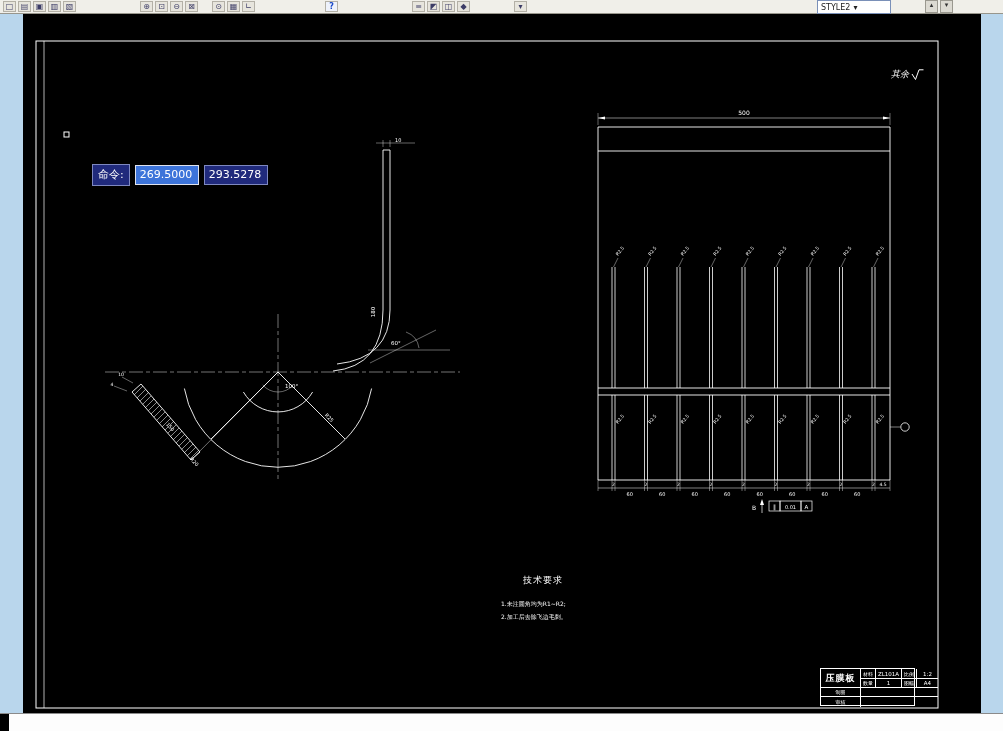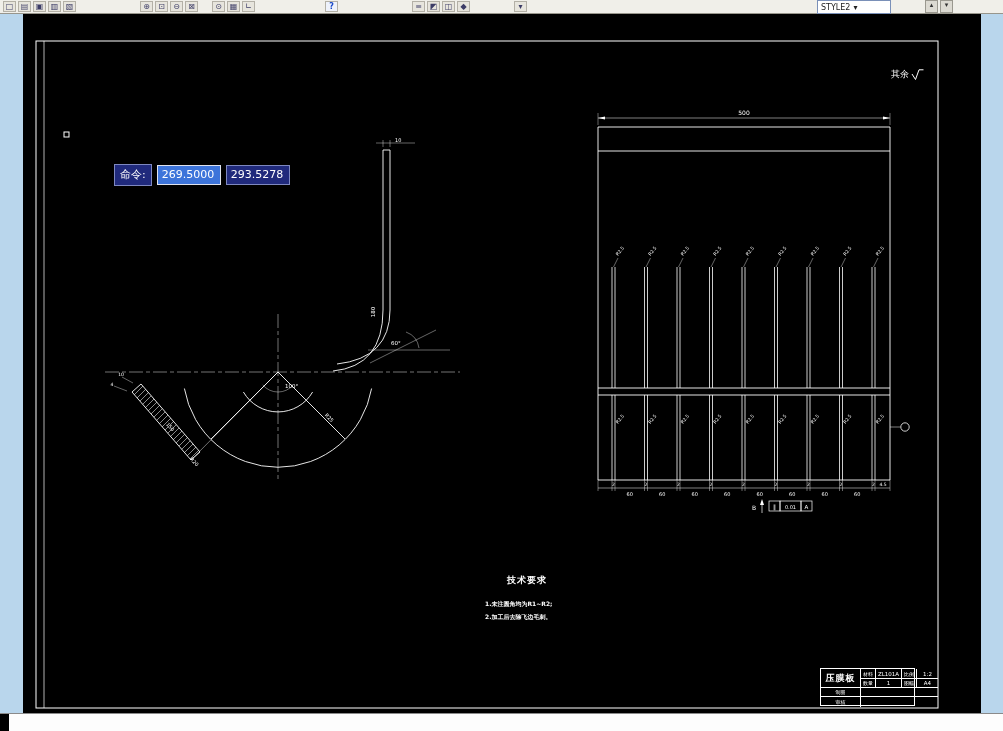--- a/index.html
+++ b/index.html
@@ -14,31 +14,31 @@
            flex:0 0 auto;cursor:default;}
   .tb-icon.help{color:#1a49c8;font-weight:bold;background:#eef2fb;}
   .tb-combo{height:12px;background:#fff;border:1px solid #7a90b8;font-size:8px;line-height:10px;
             padding:0 3px;color:#222;display:flex;gap:3px;align-items:flex-end;flex:0 0 auto;}
   .tb-scroll{width:11px;height:11px;background:#dcdad2;border:1px solid #9a988f;font-size:7px;
              line-height:9px;text-align:center;color:#333;flex:0 0 auto;}
   
   .canvas{position:absolute;left:23px;top:14px;width:958px;height:699px;background:#000;}
   svg text{font-family:"DejaVu Sans",sans-serif;}
   
-  .cmd{position:absolute;left:91px;top:150px;display:flex;gap:5px;align-items:center;}
+  .cmd{position:absolute;left:69px;top:150px;display:flex;gap:5px;align-items:center;}
   .cmd-label{background:#202a7c;border:1px solid #7e88c0;color:#fff;font-size:11px;
              padding:2px 5px 3px;}
   .cmd-val{color:#fff;font-size:11px;padding:2px 4px 3px;min-width:54px;}
   .cmd-val.sel{background:#3d74da;border:1px solid #dfe3ee;}
   .cmd-val.dim{background:#202a7c;border:1px solid #7e88c0;}
   
   .surface{position:absolute;left:868px;top:54px;color:#fff;font-size:9px;display:flex;
-           align-items:center;gap:2px;}
-  
-  .tech{position:absolute;left:462px;top:560px;color:#fff;font-weight:bold;}
+           align-items:center;gap:2px;font-style:italic;}
+  
+  .tech{position:absolute;left:478px;top:560px;color:#fff;}
   .tech-title{font-size:9px;margin-left:22px;letter-spacing:1px;}
   .tech-item{font-size:6px;margin-top:11px;line-height:11px;}
   .tech-item+.tech-item{margin-top:2px;}
   
   .tblock{position:absolute;left:820px;top:668px;width:95px;height:38px;display:grid;
           grid-template-columns:40px 15px 26px 15px 21px;grid-template-rows:10px 9px 9px 10px;
           color:#fff;border:1px solid #fff;box-sizing:border-box;background:#000;}
   .tb-cell{border-right:1px solid #fff;border-bottom:1px solid #fff;display:flex;
            align-items:center;justify-content:center;overflow:hidden;}
   .tb-cell.last{border-right:none;}

